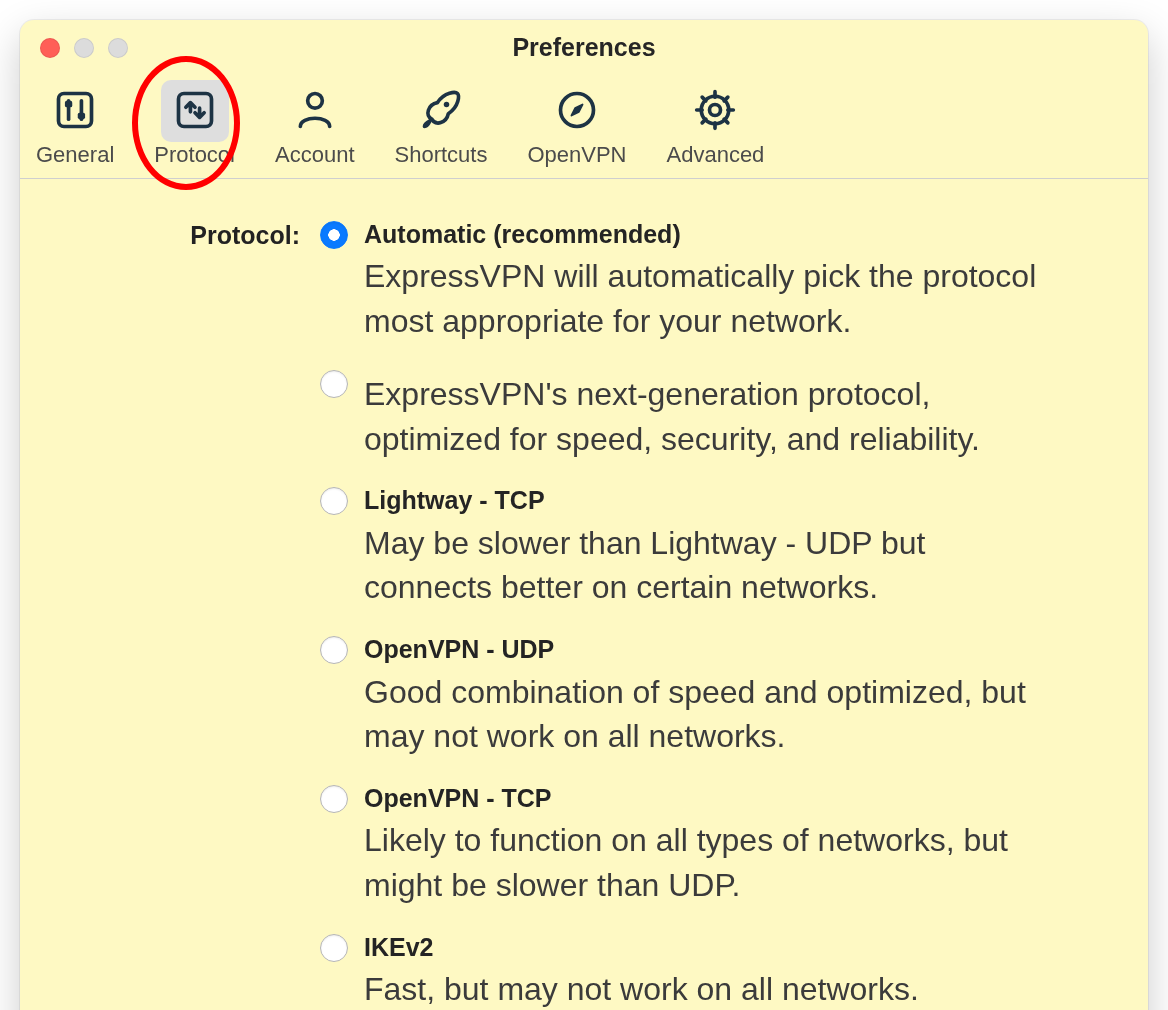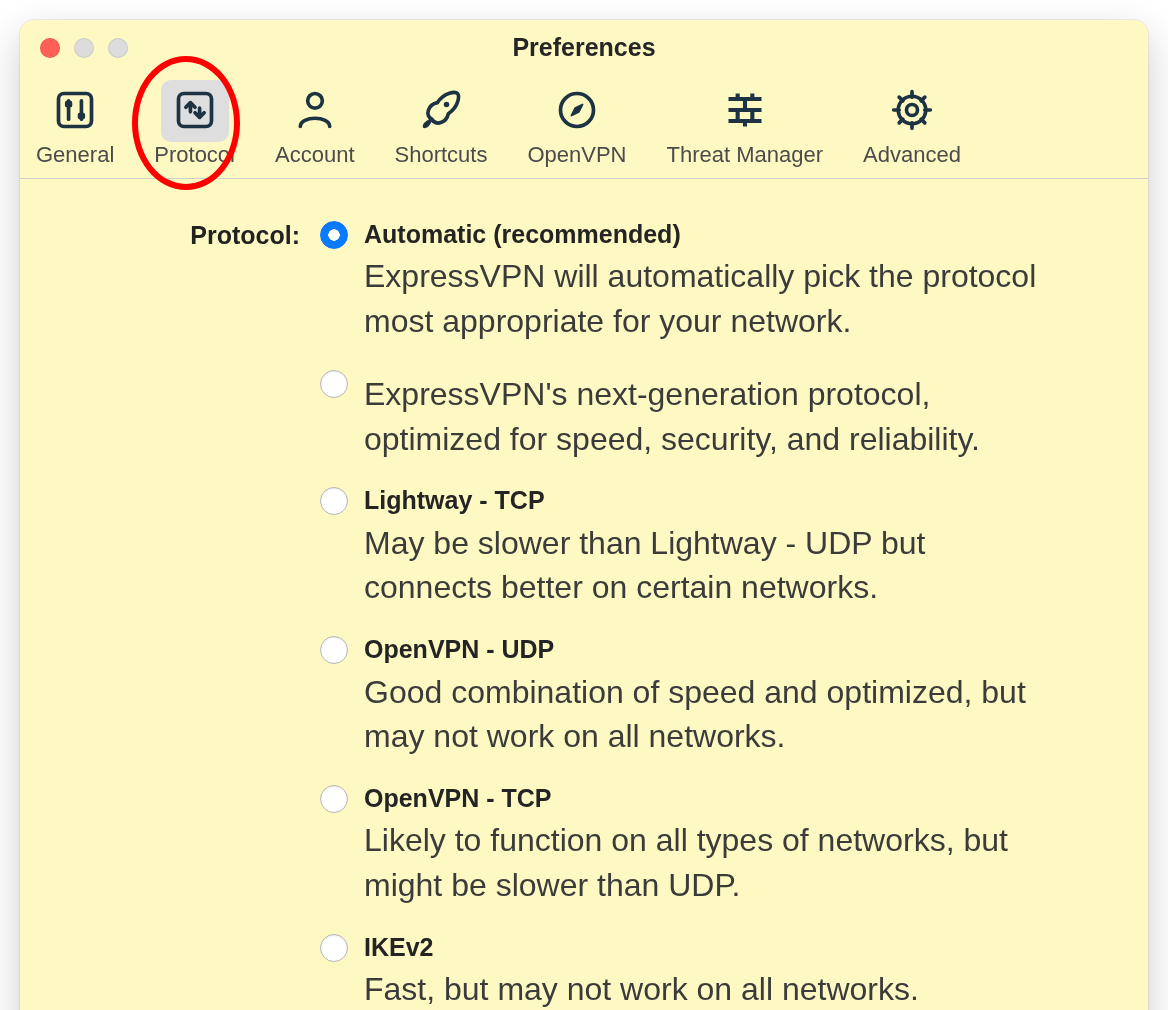--- a/index.html
+++ b/index.html
@@ -209,36 +209,20 @@
     <div class="toolbar-item">
       <div class="icon-slot">
         <svg width="44" height="44" viewBox="0 0 48 48" fill="none" stroke="#1d3344" stroke-width="4" stroke-linecap="round" stroke-linejoin="round">
           <circle cx="24" cy="24" r="18"></circle>
           <path d="M30 18 L26 26 L18 30 L22 22 Z" fill="#1d3344" stroke="#1d3344" stroke-width="2"></path>
         </svg>
       </div>
       <div class="toolbar-label">OpenVPN</div>
     </div>
 
-    <div class="toolbar-item">
-      <div class="icon-slot">
-        <svg width="44" height="44" viewBox="0 0 48 48" fill="none" stroke="#1d3344" stroke-width="4.5" stroke-linecap="butt">
-          <line x1="6" y1="12" x2="42" y2="12"></line>
-          <line x1="6" y1="24" x2="42" y2="24"></line>
-          <line x1="6" y1="36" x2="42" y2="36"></line>
-          <line x1="16" y1="6" x2="16" y2="12"></line>
-          <line x1="32" y1="6" x2="32" y2="12"></line>
-          <line x1="24" y1="12" x2="24" y2="24"></line>
-          <line x1="16" y1="24" x2="16" y2="36"></line>
-          <line x1="32" y1="24" x2="32" y2="36"></line>
-          <line x1="24" y1="36" x2="24" y2="42"></line>
-        </svg>
-      </div>
-      <div class="toolbar-label">Threat Manager</div>
-    </div>
 
     <div class="toolbar-item">
       <div class="icon-slot">
         <svg width="44" height="44" viewBox="0 0 48 48" fill="none" stroke="#1d3344" stroke-width="4" stroke-linecap="round" stroke-linejoin="round">
           <circle cx="24" cy="24" r="6"></circle>
           <path d="M24 4 L24 10 M24 38 L24 44 M44 24 L38 24 M10 24 L4 24 M38 10 L34 14 M14 34 L10 38 M38 38 L34 34 M14 14 L10 10"></path>
           <circle cx="24" cy="24" r="15" fill="none"></circle>
         </svg>
       </div>
       <div class="toolbar-label">Advanced</div>

